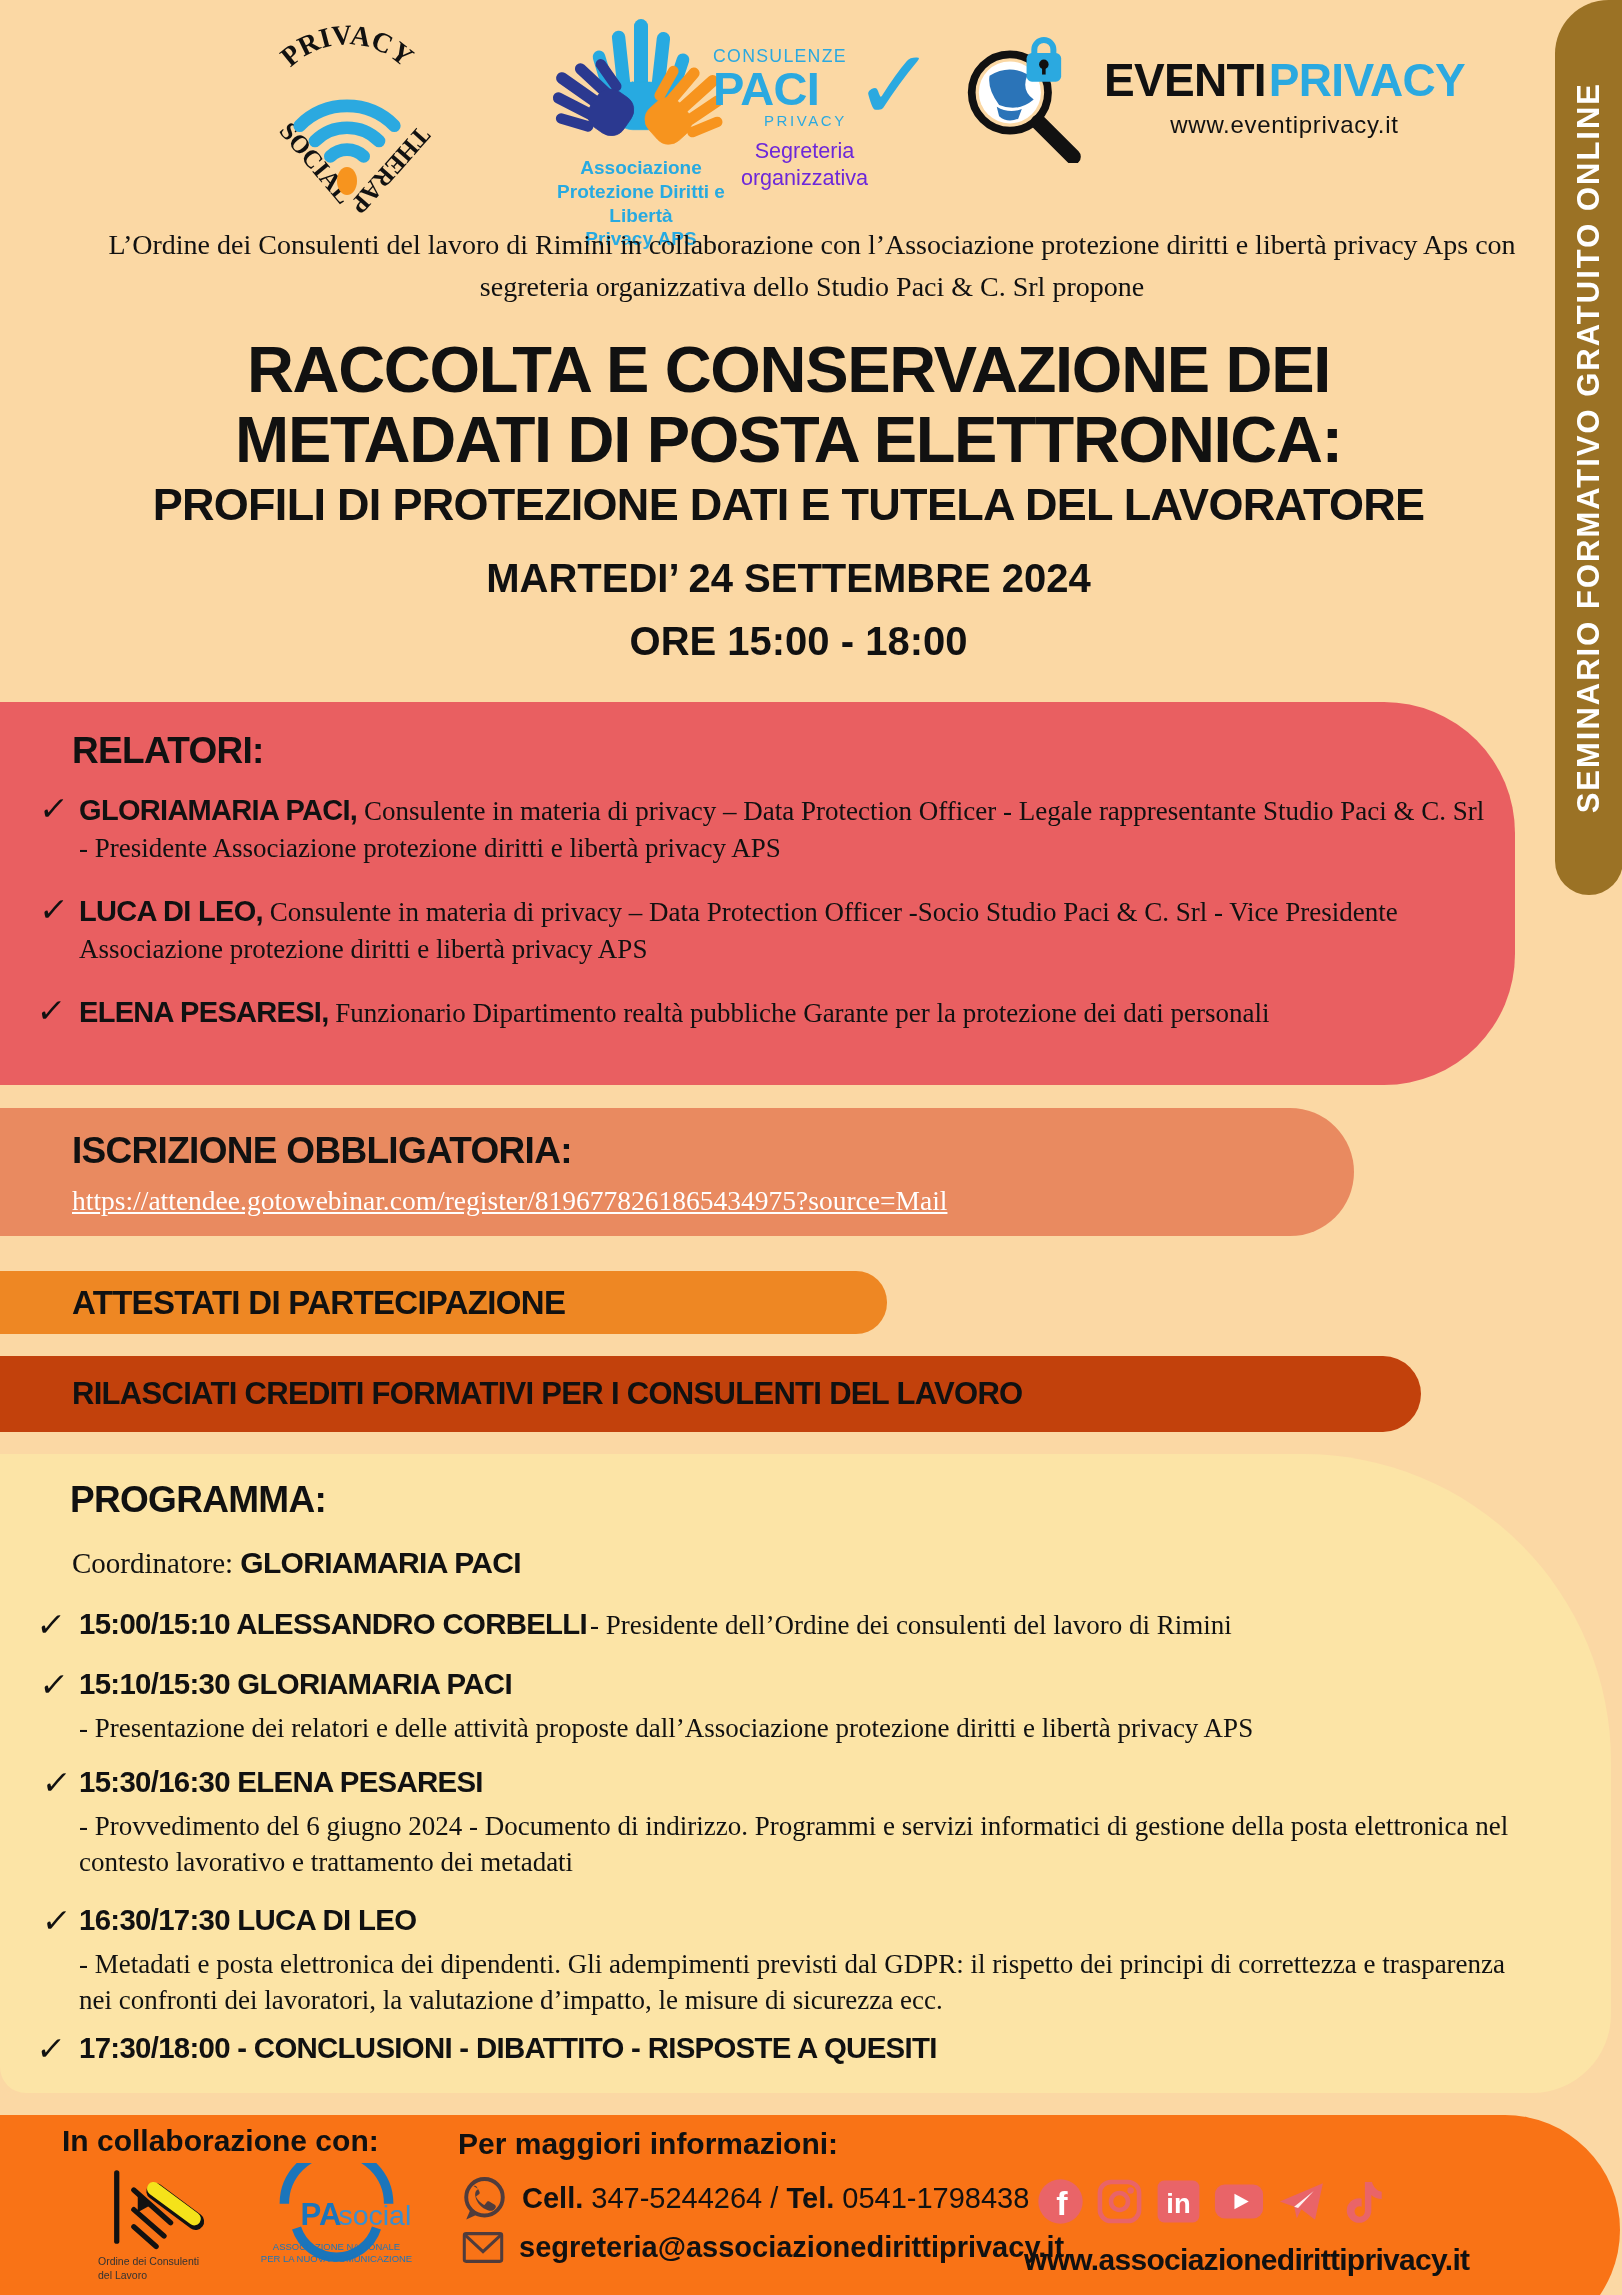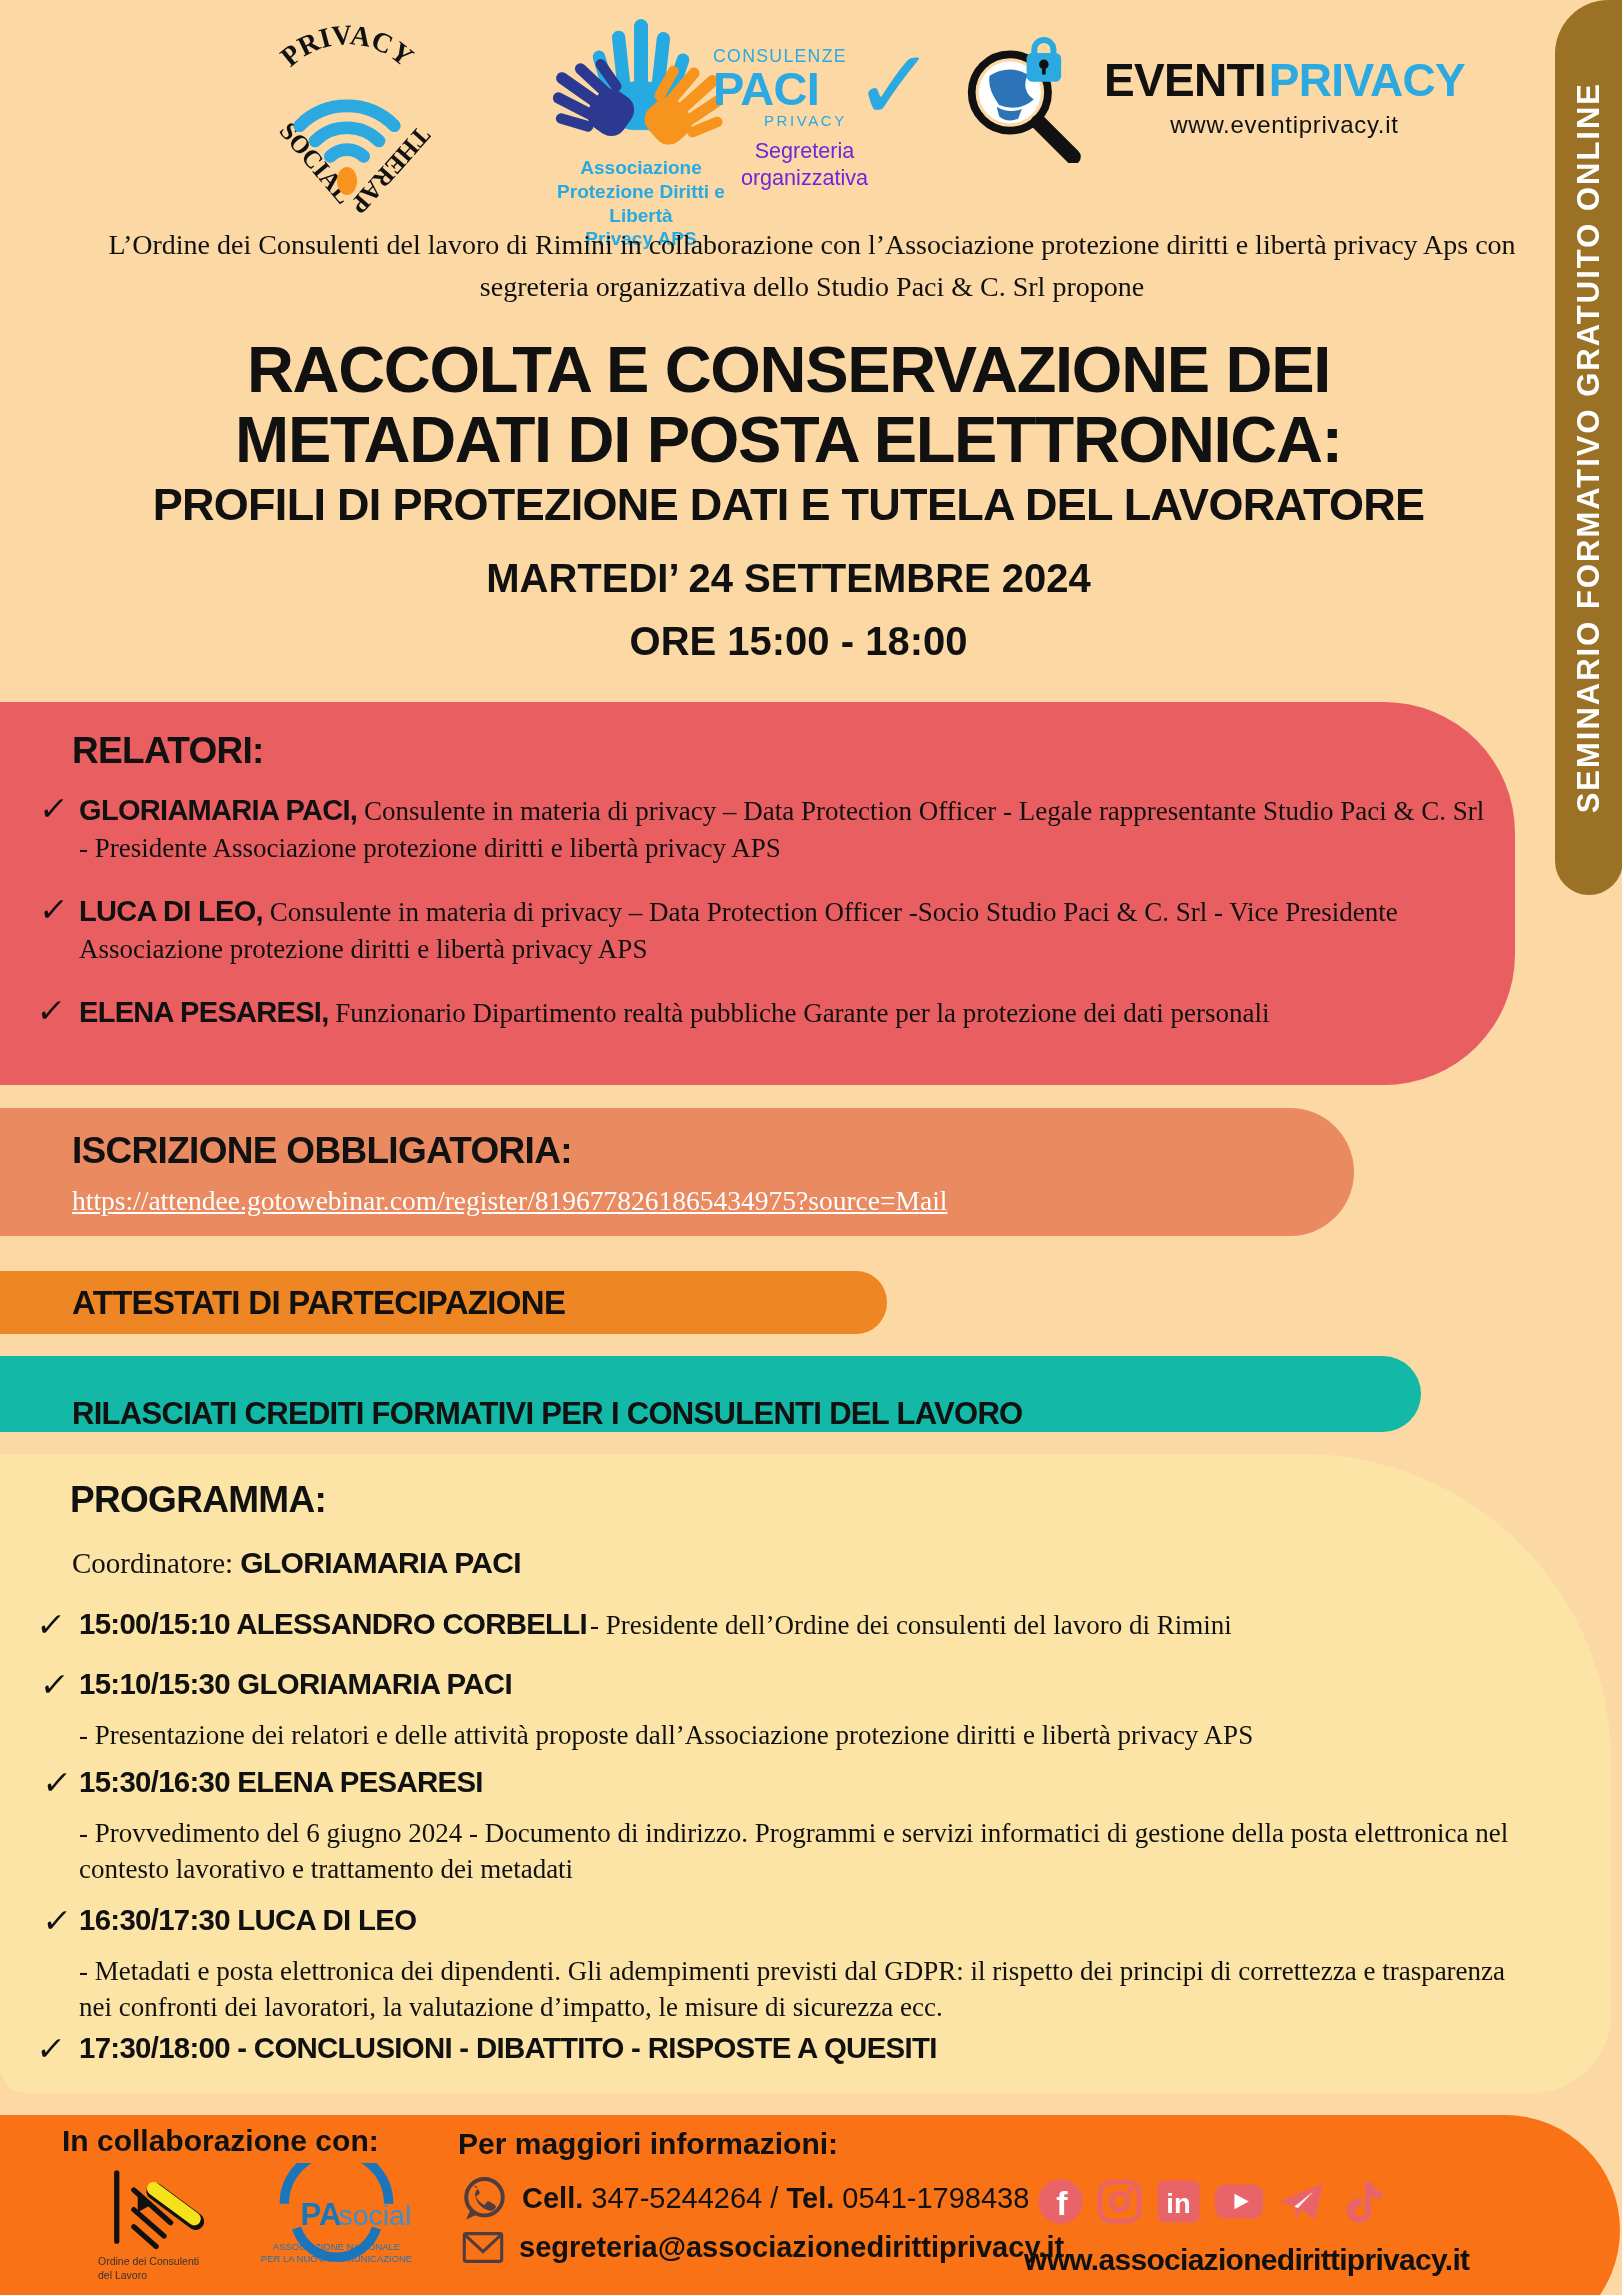--- a/index.html
+++ b/index.html
@@ -42,36 +42,36 @@
   #title{top:335px;left:0;width:1577px;line-height:1.07;}
   #title .t-line{font-size:65px;font-weight:bold;letter-spacing:-1.3px;}
   #subtitle{top:479px;left:0;width:1577px;font-size:45px;font-weight:bold;letter-spacing:-0.7px;}
   #date-line{top:556px;left:0;width:1577px;font-size:40px;font-weight:bold;}
   #time-line{top:619px;left:0;width:1577px;font-size:40px;font-weight:bold;margin-left:10px;}
 
   
   #relatori-box{top:702px;left:0;width:1515px;height:383px;background:#e95f61;border-radius:0 131px 131px 0;}
   #iscrizione-box{top:1108px;left:0;width:1354px;height:128px;background:#e98a60;border-radius:0 64px 64px 0;}
   #attestati-bar{top:1271px;left:0;width:887px;height:63px;background:#ee8723;border-radius:0 31px 31px 0;display:flex;align-items:center;}
-  #crediti-bar{top:1356px;left:0;width:1421px;height:76px;background:#14b8a6;border-radius:0 38px 38px 0;display:flex;align-items:flex-end;}
+  #crediti-bar{top:1356px;left:0;width:1421px;height:76px;background:#c2410c;border-radius:0 38px 38px 0;display:flex;align-items:center;}
   #programma-box{top:1454px;left:0;width:1611px;height:639px;background:#fce4a6;border-radius:0 308px 79px 26px;}
 
   .section-h{font-size:37px;font-weight:bold;letter-spacing:-0.7px;color:#111;font-family:"Liberation Sans",sans-serif;}
   .bullet{position:absolute;left:37px;display:flex;gap:14.4px;}
   .check{font-family:"DejaVu Sans",sans-serif;font-size:33px;line-height:1.1;font-weight:normal;transform:skewX(-8deg);}
   .btext{width:1407px;font-family:"Liberation Serif",serif;font-size:27px;line-height:1.36;color:#111;}
   .rel-name{font-family:"Liberation Sans",sans-serif;font-weight:bold;font-size:29px;letter-spacing:-0.7px;}
   #iscr-link{font-family:"Liberation Serif",serif;font-size:27.5px;color:#ffffff;text-decoration:underline;}
   .bar-text{font-size:33px;font-weight:bold;letter-spacing:-0.7px;padding-left:72px;}
 
   
   .prog-item{position:absolute;left:37px;display:flex;gap:14.4px;}
   .prog-text{width:1446px;}
   .prog-head{font-family:"Liberation Sans",sans-serif;font-weight:bold;font-size:29.4px;letter-spacing:-0.7px;line-height:1.15;}
-  .prog-desc{font-family:"Liberation Serif",serif;font-size:27px;line-height:1.33;margin-top:17px;}
+  .prog-desc{font-family:"Liberation Serif",serif;font-size:27px;line-height:1.33;margin-top:10px;}
   .prog-desc-inline{font-family:"Liberation Serif",serif;font-size:27px;}
   #coord-line{position:absolute;left:72px;top:92px;font-family:"Liberation Serif",serif;font-size:29px;}
   #coord-line .coord-name{font-family:"Liberation Sans",sans-serif;font-weight:bold;font-size:30px;letter-spacing:-0.7px;}
 
   
   #footer{top:2115px;left:0;width:1620px;height:230px;background:#f97316;border-radius:0 115px 115px 0;}
   #collab-label{position:absolute;left:62px;top:9.2px;font-size:30px;font-weight:bold;}
   #info-label{position:absolute;left:458px;top:11.8px;font-size:30px;font-weight:bold;}
   .contact-row{position:absolute;display:flex;align-items:center;gap:14px;}
   .contact-text{font-size:29px;}

